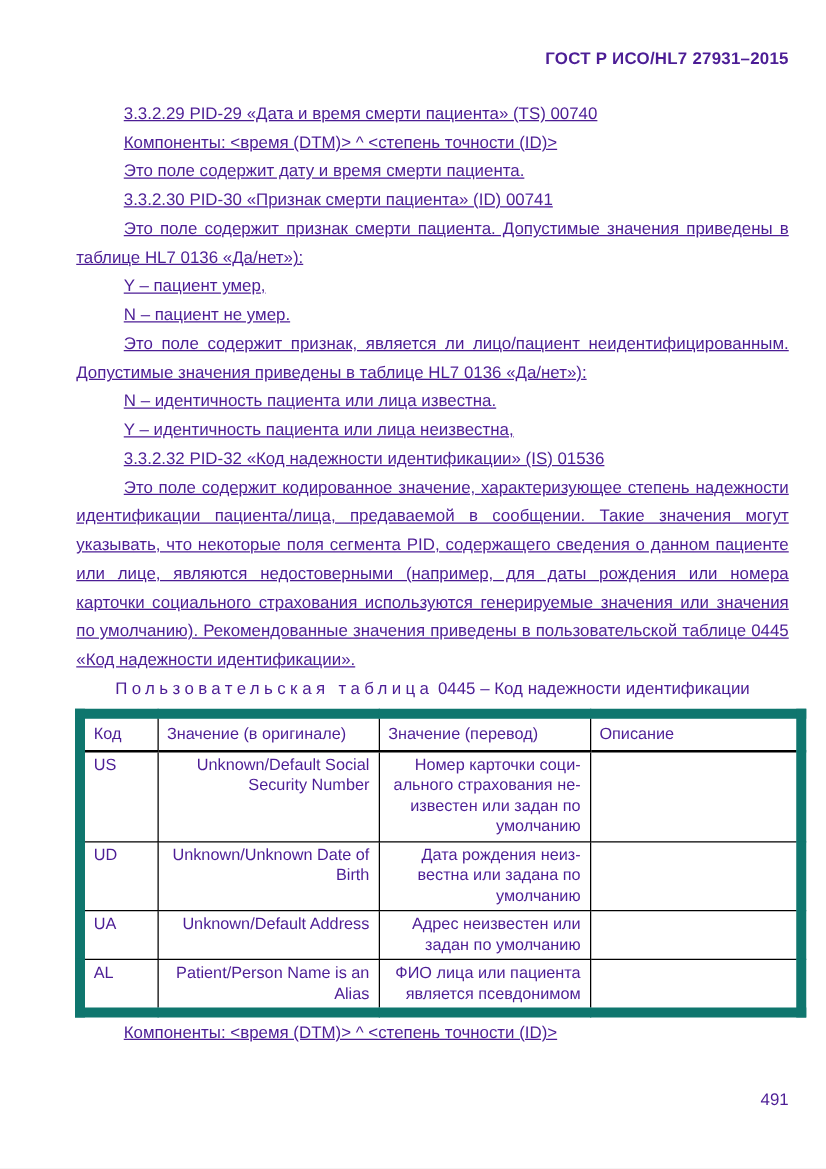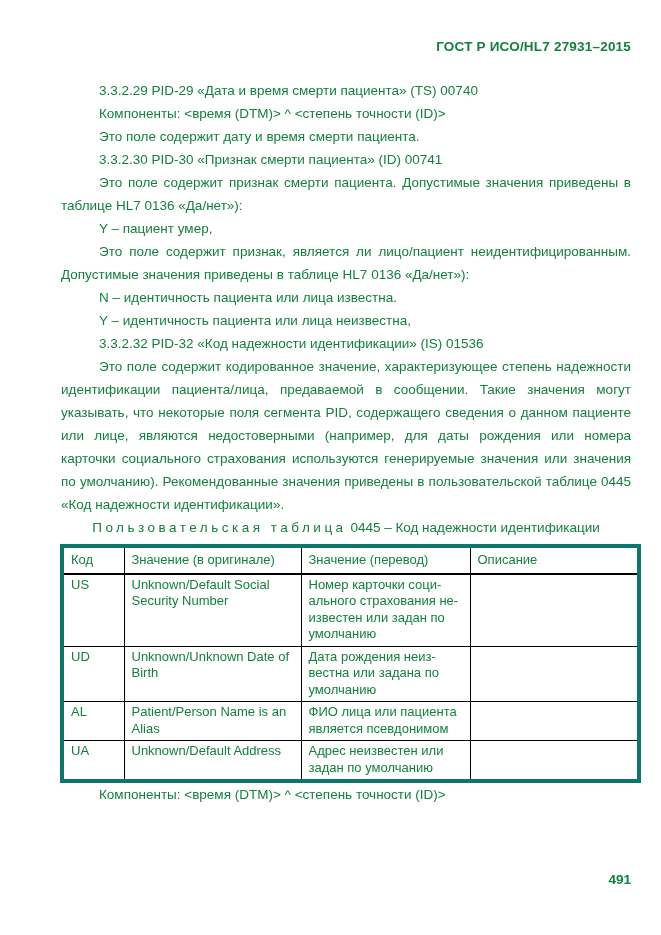--- a/index.html
+++ b/index.html
@@ -2,89 +2,91 @@
 <html lang="ru"><head>
 <meta charset="utf-8">
 <style>
   html,body{margin:0;padding:0;background:#e8e8e8;}
   .page{
     position:relative;
     width:661px;height:935px;
     margin:0 auto;
     background:#ffffff;
     font-family:"Liberation Sans", sans-serif;
-    color:#15803d;
+    color:#4c1d95;
     overflow:hidden;
   }
   .std-header{
     position:absolute;top:39px;right:30px;
     font-size:13.5px;font-weight:700;letter-spacing:.2px;
   }
   .content{
     position:absolute;top:79px;left:61px;width:570px;
     font-size:13.5px;line-height:23px;
   }
   .content p{
     margin:0;
     text-indent:38px;
     text-align:justify;
+    text-decoration:underline;
   }
   .tbl-caption{
     text-align:center;
     line-height:23px;
     margin-top:0;
     white-space:nowrap;
   }
   .tbl-caption .spaced{letter-spacing:3.5px;}
   table.user-table{
     border-collapse:collapse;
     width:577px;
     margin-left:-1px;
     margin-top:5px;
     table-layout:fixed;
     font-size:13px;
   }
-  table.user-table{border:4px solid #0f766e;}
+  table.user-table{border:8px solid #0f766e;}
   .user-table th,.user-table td{
     border:1px solid #000;
     padding:2px 7px 3px 7px;
     vertical-align:top;
     text-align:left;
     font-weight:normal;
     line-height:16.5px;
   }
   .user-table thead th{
     border-bottom:2px solid #000;
     padding-top:4px;padding-bottom:4px;
   }
   .col-code{width:62px;}
   .col-orig{width:177px;}
   .col-trans{width:169px;}
   .col-desc{width:169px;}
-  td.pre{white-space:pre-line;}
+  td.pre{white-space:pre-line;text-align:right;}
   p.after-table{margin-top:13px !important;}
   .page-num{
     position:absolute;right:30px;bottom:48px;
-    font-size:13.5px;font-weight:700;margin-left:20px;
+    font-size:13.5px;font-weight:400;margin-left:20px;
   }
 </style>
 </head>
 <body>
 
 <div class="page">
 
   <div class="std-header">ГОСТ Р ИСО/HL7 27931–2015</div>
 
   <div class="content">
     <p>3.3.2.29 PID-29 «Дата и время смерти пациента» (TS) 00740</p>
     <p>Компоненты: &lt;время (DTM)&gt; ^ &lt;степень точности (ID)&gt;</p>
     <p>Это поле содержит дату и время смерти пациента.</p>
     <p>3.3.2.30 PID-30 «Признак смерти пациента» (ID) 00741</p>
     <p>Это поле содержит признак смерти пациента. Допустимые значения приведены в таблице HL7 0136 «Да/нет»):</p>
     <p>Y – пациент умер,</p>
+    <p>N – пациент не умер.</p>
     <p>Это поле содержит признак, является ли лицо/пациент неидентифицированным. Допустимые значения приведены в таблице HL7 0136 «Да/нет»):</p>
     <p>N – идентичность пациента или лица известна.</p>
     <p>Y – идентичность пациента или лица неизвестна,</p>
     <p>3.3.2.32 PID-32 «Код надежности идентификации» (IS) 01536</p>
     <p>Это поле содержит кодированное значение, характеризующее степень надежности идентификации пациента/лица, предаваемой в сообщении. Такие значения могут указывать, что некоторые поля сегмента PID, содержащего сведения о данном пациенте или лице, являются недостоверными (например, для даты рождения или номера карточки социального страхования используются генерируемые значения или значения по умолчанию). Рекомендованные значения приведены в пользовательской таблице 0445 «Код надежности идентификации».</p>
 
     <div class="tbl-caption">
       <span class="spaced">Пользовательская таблица</span><span> 0445 – Код надежности идентификации</span>
     </div>
 
@@ -117,32 +119,32 @@
         <tr>
           <td>UD</td>
           <td class="pre">Unknown/Unknown Date of
 Birth</td>
           <td class="pre">Дата рождения неиз-
 вестна или задана по
 умолчанию</td>
           <td></td>
         </tr>
         <tr>
+          <td>UA</td>
+          <td class="pre">Unknown/Default Address</td>
+          <td class="pre">Адрес неизвестен или
+задан по умолчанию</td>
+          <td></td>
+        </tr>
+        <tr>
           <td>AL</td>
           <td class="pre">Patient/Person Name is an
 Alias</td>
           <td class="pre">ФИО лица или пациента
 является псевдонимом</td>
-          <td></td>
-        </tr>
-        <tr>
-          <td>UA</td>
-          <td class="pre">Unknown/Default Address</td>
-          <td class="pre">Адрес неизвестен или
-задан по умолчанию</td>
           <td></td>
         </tr>
       </tbody>
     </table>
 
     <p>Компоненты: &lt;время (DTM)&gt; ^ &lt;степень точности (ID)&gt;</p>
   </div>
 
   <div class="page-num">491</div>
 

